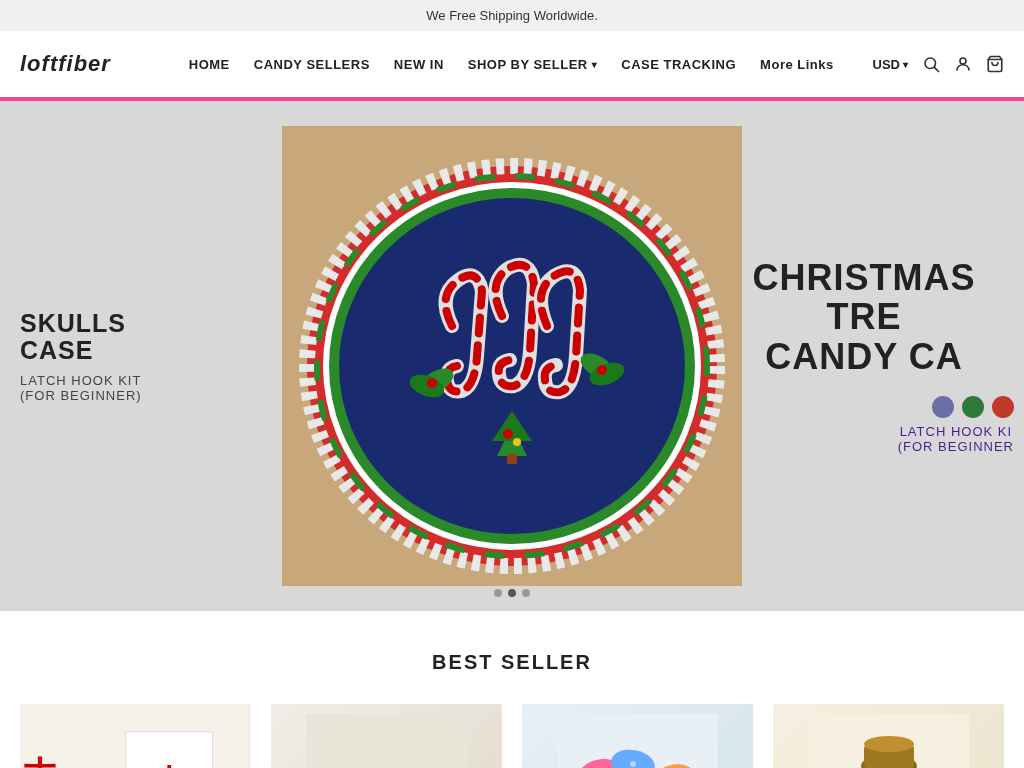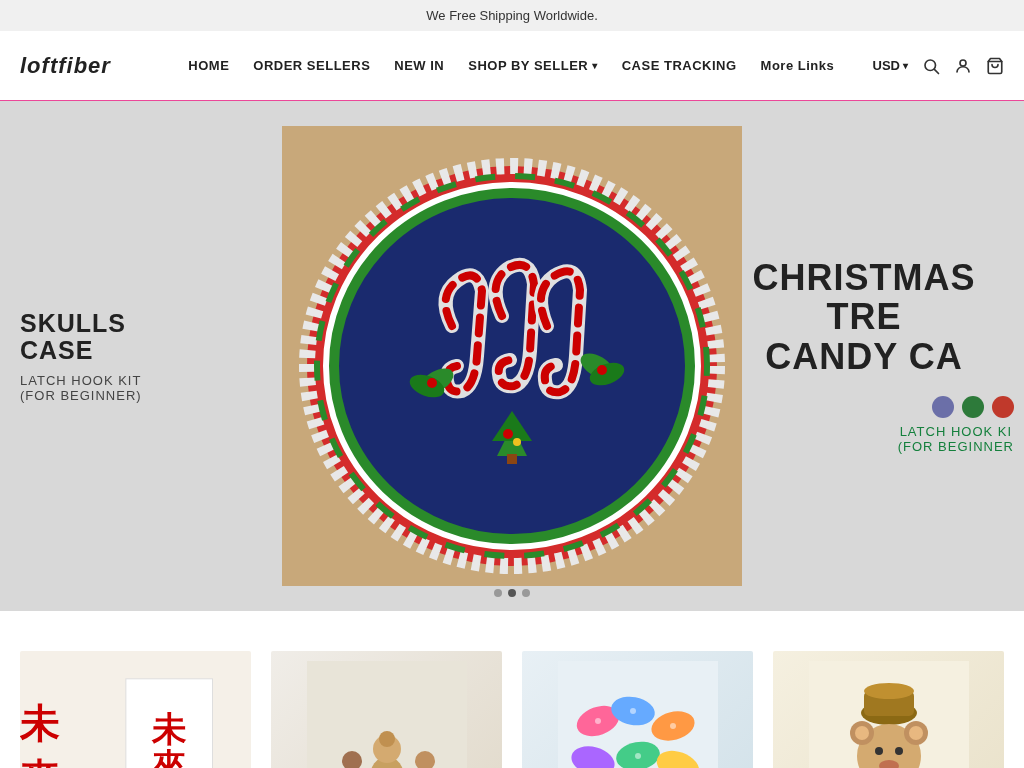--- a/index.html
+++ b/index.html
@@ -13,21 +13,21 @@
       font-size: 13px;
       color: #333;
     }
 
     
     .header {
       display: flex;
       align-items: center;
       padding: 16px 20px;
       height: 70px;
-      border-bottom: 1px solid #ec4899;
+      border-bottom: 4px solid #ec4899;
       background: #fff;
     }
     .logo {
       font-size: 22px;
       font-weight: bold;
       letter-spacing: 1px;
       color: #222;
       font-style: italic;
       min-width: 130px;
     }
@@ -152,21 +152,21 @@
       justify-content: flex-end;
     }
     .color-dot {
       width: 22px;
       height: 22px;
       border-radius: 50%;
       cursor: pointer;
     }
     .hero-right-text .product-sub {
       font-size: 13px;
-      color: #15803d;
+      color: #4c1d95;
       margin-top: 6px;
       text-transform: uppercase;
       letter-spacing: 1px;
     }
 
     
     .slider-dots {
       position: absolute;
       bottom: 14px;
       left: 50%;
@@ -273,21 +273,21 @@
 
 <div class="top-banner">
   <span>We Free Shipping Worldwide.</span>
 </div>
 
 <header class="header">
   <div class="logo">loftfiber</div>
 
   <nav class="nav">
     <a class="nav-item">HOME</a>
-    <a class="nav-item">ORDER SELLERS</a>
+    <a class="nav-item">CANDY SELLERS</a>
     <a class="nav-item">NEW IN</a>
     <a class="nav-item has-dropdown">SHOP BY SELLER</a>
     <a class="nav-item">CASE TRACKING</a>
     <a class="nav-item">More Links</a>
   </nav>
 
   <div class="header-icons">
     <div class="currency-select">USD</div>
     <div class="icon-btn">
       <svg width="18" height="18" viewBox="0 0 24 24" fill="none" stroke="#333" stroke-width="2.2" stroke-linecap="round" stroke-linejoin="round">
@@ -370,20 +370,21 @@
   </div>
 
   <div class="slider-dots">
     <div class="slider-dot"></div>
     <div class="slider-dot active"></div>
     <div class="slider-dot"></div>
   </div>
 </div>
 
 <div class="best-seller-section">
+  <h2 class="section-title">BEST SELLER</h2>
 
   <div class="product-grid">
 
     <div class="product-card">
       <div class="product-img-placeholder img-calligraphy">
         <svg width="160" height="180" viewBox="0 0 160 180" xmlns="http://www.w3.org/2000/svg">
           <rect width="160" height="180" fill="#f5f0e8"></rect>
 
           <rect x="30" y="15" width="90" height="120" fill="#fff" stroke="#ddd" stroke-width="1"></rect>
 

